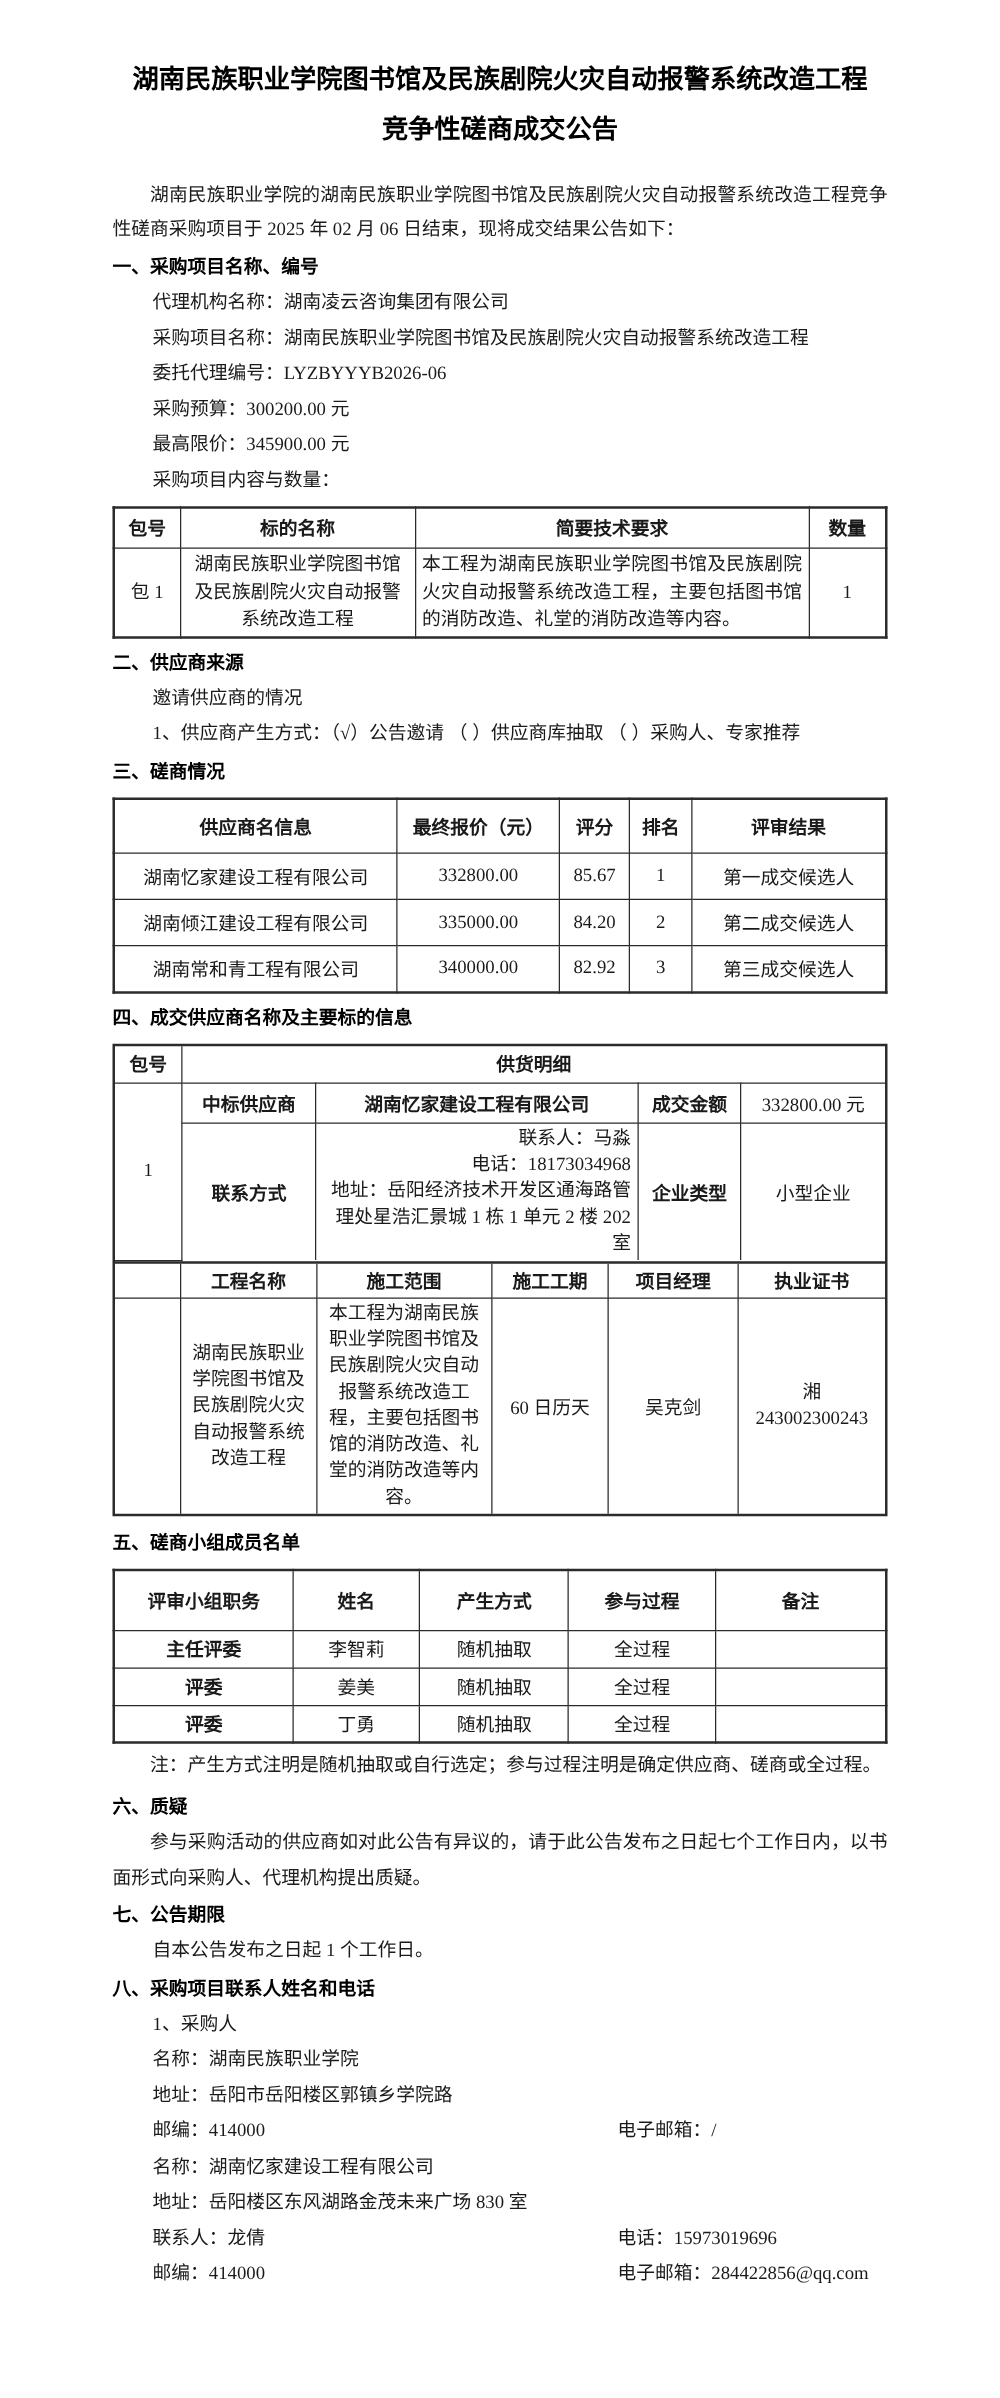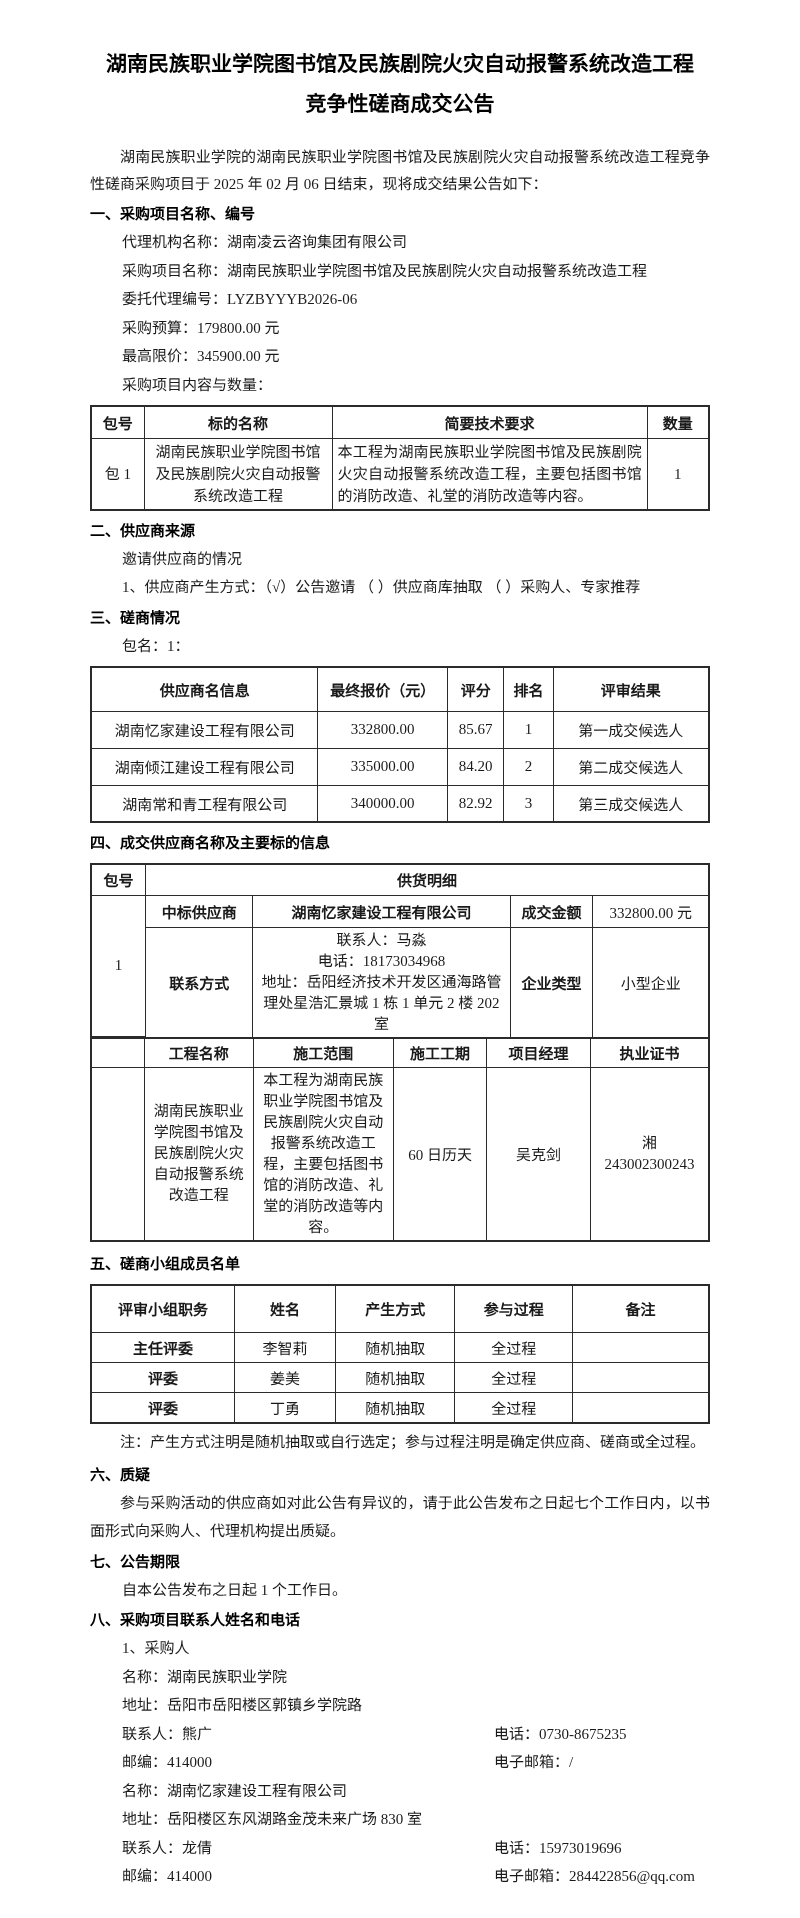--- a/index.html
+++ b/index.html
@@ -21,21 +21,21 @@
   table.t{width:100%;border-collapse:collapse;border:2px solid #2b2b2b;table-layout:fixed;}
   table.t th,table.t td{
     border:1px solid #2b2b2b;text-align:center;vertical-align:middle;
     padding:2px 5px;font-size:15px;box-sizing:border-box;word-break:break-all;
   }
   table.t th{font-weight:bold;}
   .t-wrap{margin:6px 0 4px 0;}
   .cell-left{text-align:left;}
   .lh21{line-height:21px;}
   .lh22{line-height:22px;}
-  .contact-line{display:block;text-align:center;line-height:21px;}
+  .contact-line{display:block;text-align:right;line-height:21px;}
   .two-col{display:flex;padding-left:32px;line-height:28.5px;margin:0;}
   .two-col .left{width:372px;flex:0 0 372px;}
   .two-col .right{flex:1;}
   .sec4-frame{border:2px solid #2b2b2b;margin:6px 0 4px 0;}
   .sec4-frame table{width:100%;border-collapse:collapse;table-layout:fixed;}
   .sec4-frame td{border:1px solid #2b2b2b;text-align:center;vertical-align:middle;padding:2px 5px;box-sizing:border-box;word-break:break-all;}
   .sec4-frame table tr td:first-child{border-left:none;}
   .sec4-frame table tr td:last-child{border-right:none;}
   .sec4-frame table tr:first-child td{border-top:none;}
   .sec4-frame table tr:last-child td{border-bottom:none;}
@@ -54,21 +54,21 @@
     <div>竞争性磋商成交公告</div>
   </div>
 
   <p class="intro">湖南民族职业学院的湖南民族职业学院图书馆及民族剧院火灾自动报警系统改造工程竞争性磋商采购项目于 2025 年 02 月 06 日结束，现将成交结果公告如下：</p>
 
   <div>
     <p class="h">一、采购项目名称、编号</p>
     <p class="ln">代理机构名称：湖南凌云咨询集团有限公司</p>
     <p class="ln">采购项目名称：湖南民族职业学院图书馆及民族剧院火灾自动报警系统改造工程</p>
     <p class="ln">委托代理编号：LYZBYYYB2026-06</p>
-    <p class="ln">采购预算：179800.00 元</p>
+    <p class="ln">采购预算：300200.00 元</p>
     <p class="ln">最高限价：345900.00 元</p>
     <p class="ln">采购项目内容与数量：</p>
     <div class="t-wrap">
       <table class="t">
         <colgroup>
             <col style="width:8.6%">
             <col style="width:30.4%">
             <col style="width:51%">
             <col style="width:10%">
           </colgroup>
@@ -91,21 +91,20 @@
   </div>
 
   <div>
     <p class="h mt6">二、供应商来源</p>
     <p class="ln">邀请供应商的情况</p>
     <p class="ln">1、供应商产生方式：（√）公告邀请 （ ）供应商库抽取 （ ）采购人、专家推荐</p>
   </div>
 
   <div>
     <p class="h">三、磋商情况</p>
-    <p class="ln">包名：1：</p>
     <div class="t-wrap">
       <table class="t">
         <colgroup>
             <col style="width:36.7%">
             <col style="width:21%">
             <col style="width:9.1%">
             <col style="width:8%">
             <col style="width:25.2%">
           </colgroup>
         <tbody>
@@ -267,24 +266,20 @@
     <p class="h">七、公告期限</p>
     <p class="ln">自本公告发布之日起 1 个工作日。</p>
   </div>
 
   <div>
     <p class="h">八、采购项目联系人姓名和电话</p>
 
     <p class="ln">1、采购人</p>
     <p class="ln">名称：湖南民族职业学院</p>
     <p class="ln">地址：岳阳市岳阳楼区郭镇乡学院路</p>
-    <p class="two-col">
-      <span class="left">联系人：熊广</span>
-      <span class="right">电话：0730-8675235</span>
-    </p>
     <p class="two-col">
       <span class="left">邮编：414000</span>
       <span class="right">电子邮箱：/</span>
     </p>
 
     <p class="ln">名称：湖南忆家建设工程有限公司</p>
     <p class="ln">地址：岳阳楼区东风湖路金茂未来广场 830 室</p>
     <p class="two-col">
       <span class="left">联系人：龙倩</span>
       <span class="right">电话：15973019696</span>

